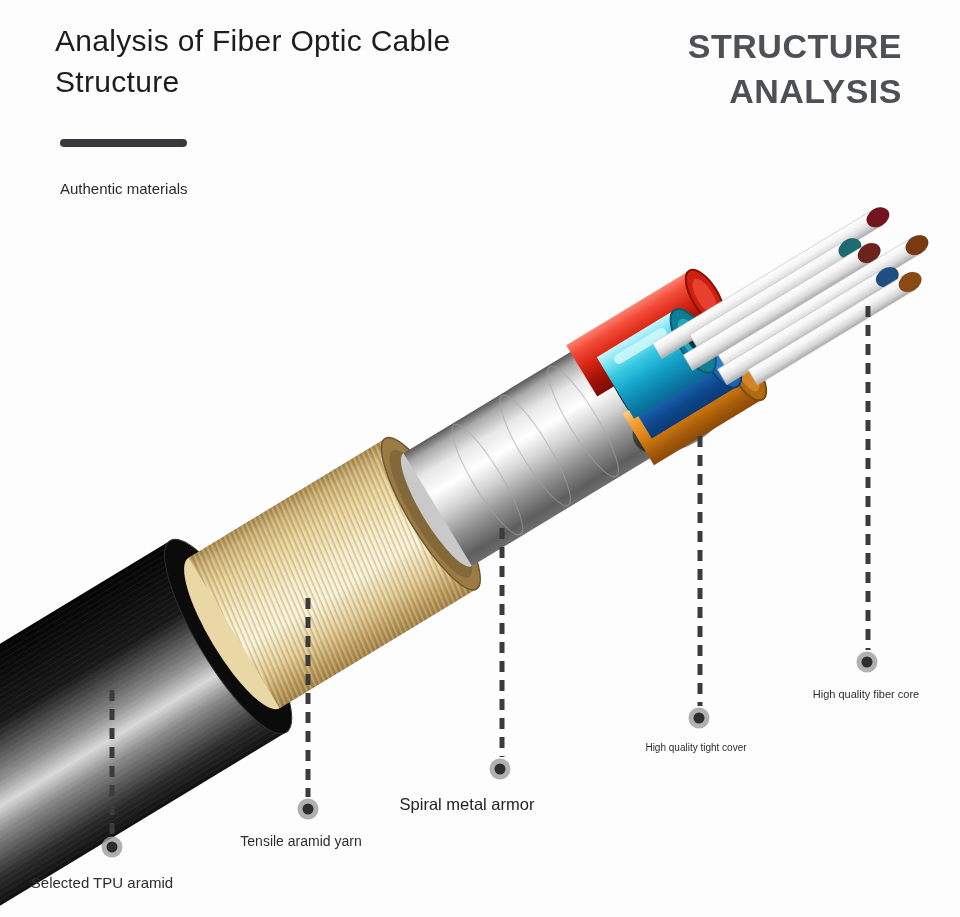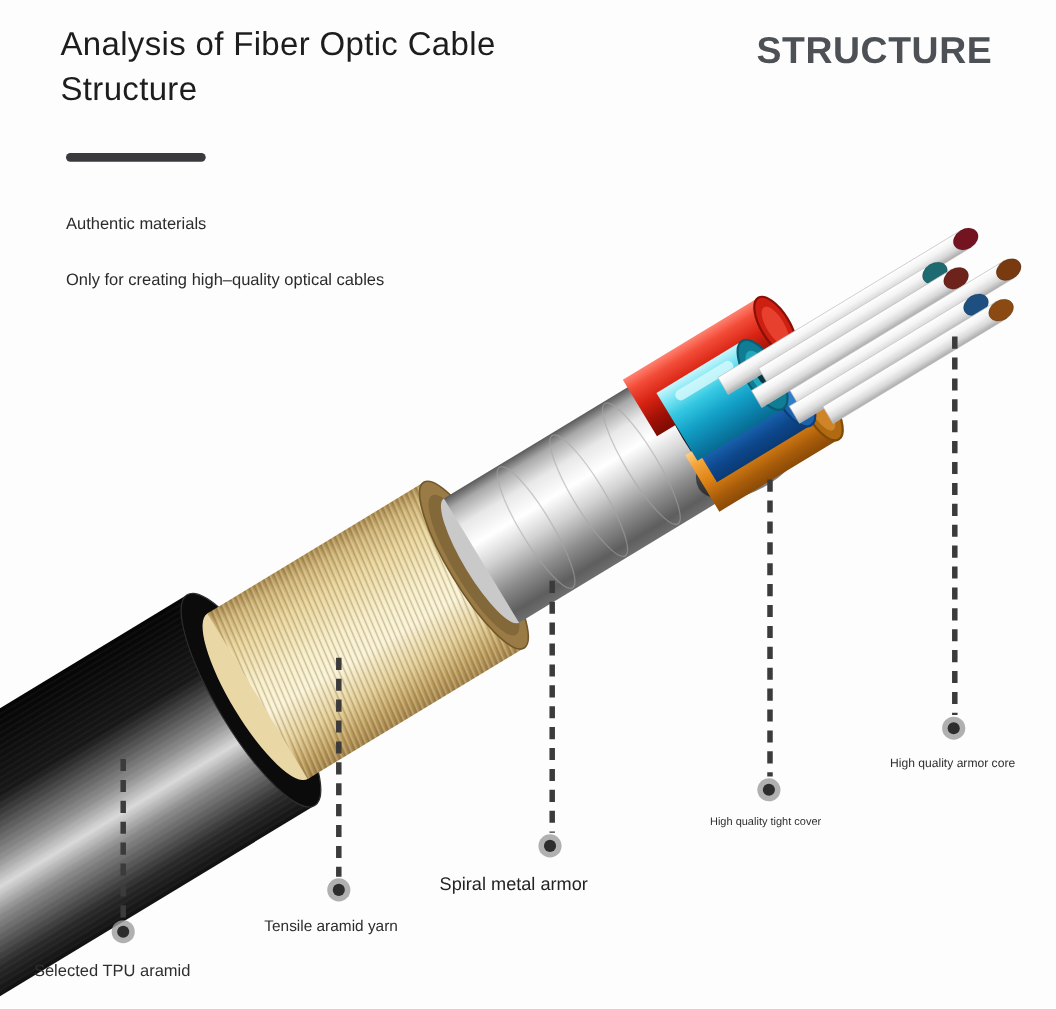--- a/index.html
+++ b/index.html
@@ -5,21 +5,21 @@
   html,body{margin:0;padding:0;background:#fff;}
   .stage{position:relative;width:960px;height:917px;background:#fdfdfd;overflow:hidden;
          font-family:"Liberation Sans",sans-serif;}
   .cable-svg{position:absolute;left:0;top:0;}
   .page-title{position:absolute;left:55px;top:20px;margin:0;font-size:30px;line-height:41px;
               font-weight:400;color:#1d1d1d;letter-spacing:.3px;}
   .title-underline{position:absolute;left:60px;top:139px;width:127px;height:8px;
                    border-radius:4px;background:#3a3a3e;}
   .watermark{position:absolute;right:58px;top:24px;margin:0;text-align:right;font-size:34px;
              line-height:45px;font-weight:700;color:#4d5055;letter-spacing:.5px;}
-  .intro-line{position:absolute;left:60px;font-size:15px;color:#2b2b2b;margin-top:15px;}
+  .intro-line{position:absolute;left:60px;font-size:15px;color:#2b2b2b;}
   .intro-1{top:180px}
   .intro-2{top:231px}
   .callout-label{position:absolute;transform:translateX(-50%);white-space:nowrap;color:#2e2e2e;}
   .lbl-tpu{left:102px;top:874px;font-size:15px}
   .lbl-aramid{left:301px;top:833px;font-size:14px}
   .lbl-armor{left:467px;top:795px;font-size:16.5px;color:#232323}
   .lbl-tight{left:696px;top:742px;font-size:10px}
   .lbl-fiber{left:866px;top:688px;font-size:11px}
 </style>
 </head>
@@ -194,24 +194,23 @@
         <circle cx="867" cy="662" r="10.5" fill="#9c9c9c" stroke="none" opacity="0.8"></circle>
         <circle cx="867" cy="662" r="5.5" fill="#2d2d2d" stroke="none"></circle>
       </g>
     </g>
   </svg>
 
   <h1 class="page-title"><span>Analysis of Fiber Optic Cable</span><br><span>Structure</span></h1>
 
   <div class="title-underline"></div>
 
-  <h2 class="watermark"><span>STRUCTURE</span><br></h2>
+  <h2 class="watermark"><span>STRUCTURE</span><br><span>ANALYSIS</span></h2>
 
   <div class="intro-line intro-1">Authentic materials</div>
-  <div class="intro-line intro-2">Only for creating high–quality optical cables</div>
 
   <div class="callout-label lbl-tpu">Selected TPU aramid</div>
   <div class="callout-label lbl-aramid">Tensile aramid yarn</div>
   <div class="callout-label lbl-armor">Spiral metal armor</div>
   <div class="callout-label lbl-tight">High quality tight cover</div>
-  <div class="callout-label lbl-fiber">High quality armor core</div>
+  <div class="callout-label lbl-fiber">High quality fiber core</div>
 
 </div>
 
 </body></html>

